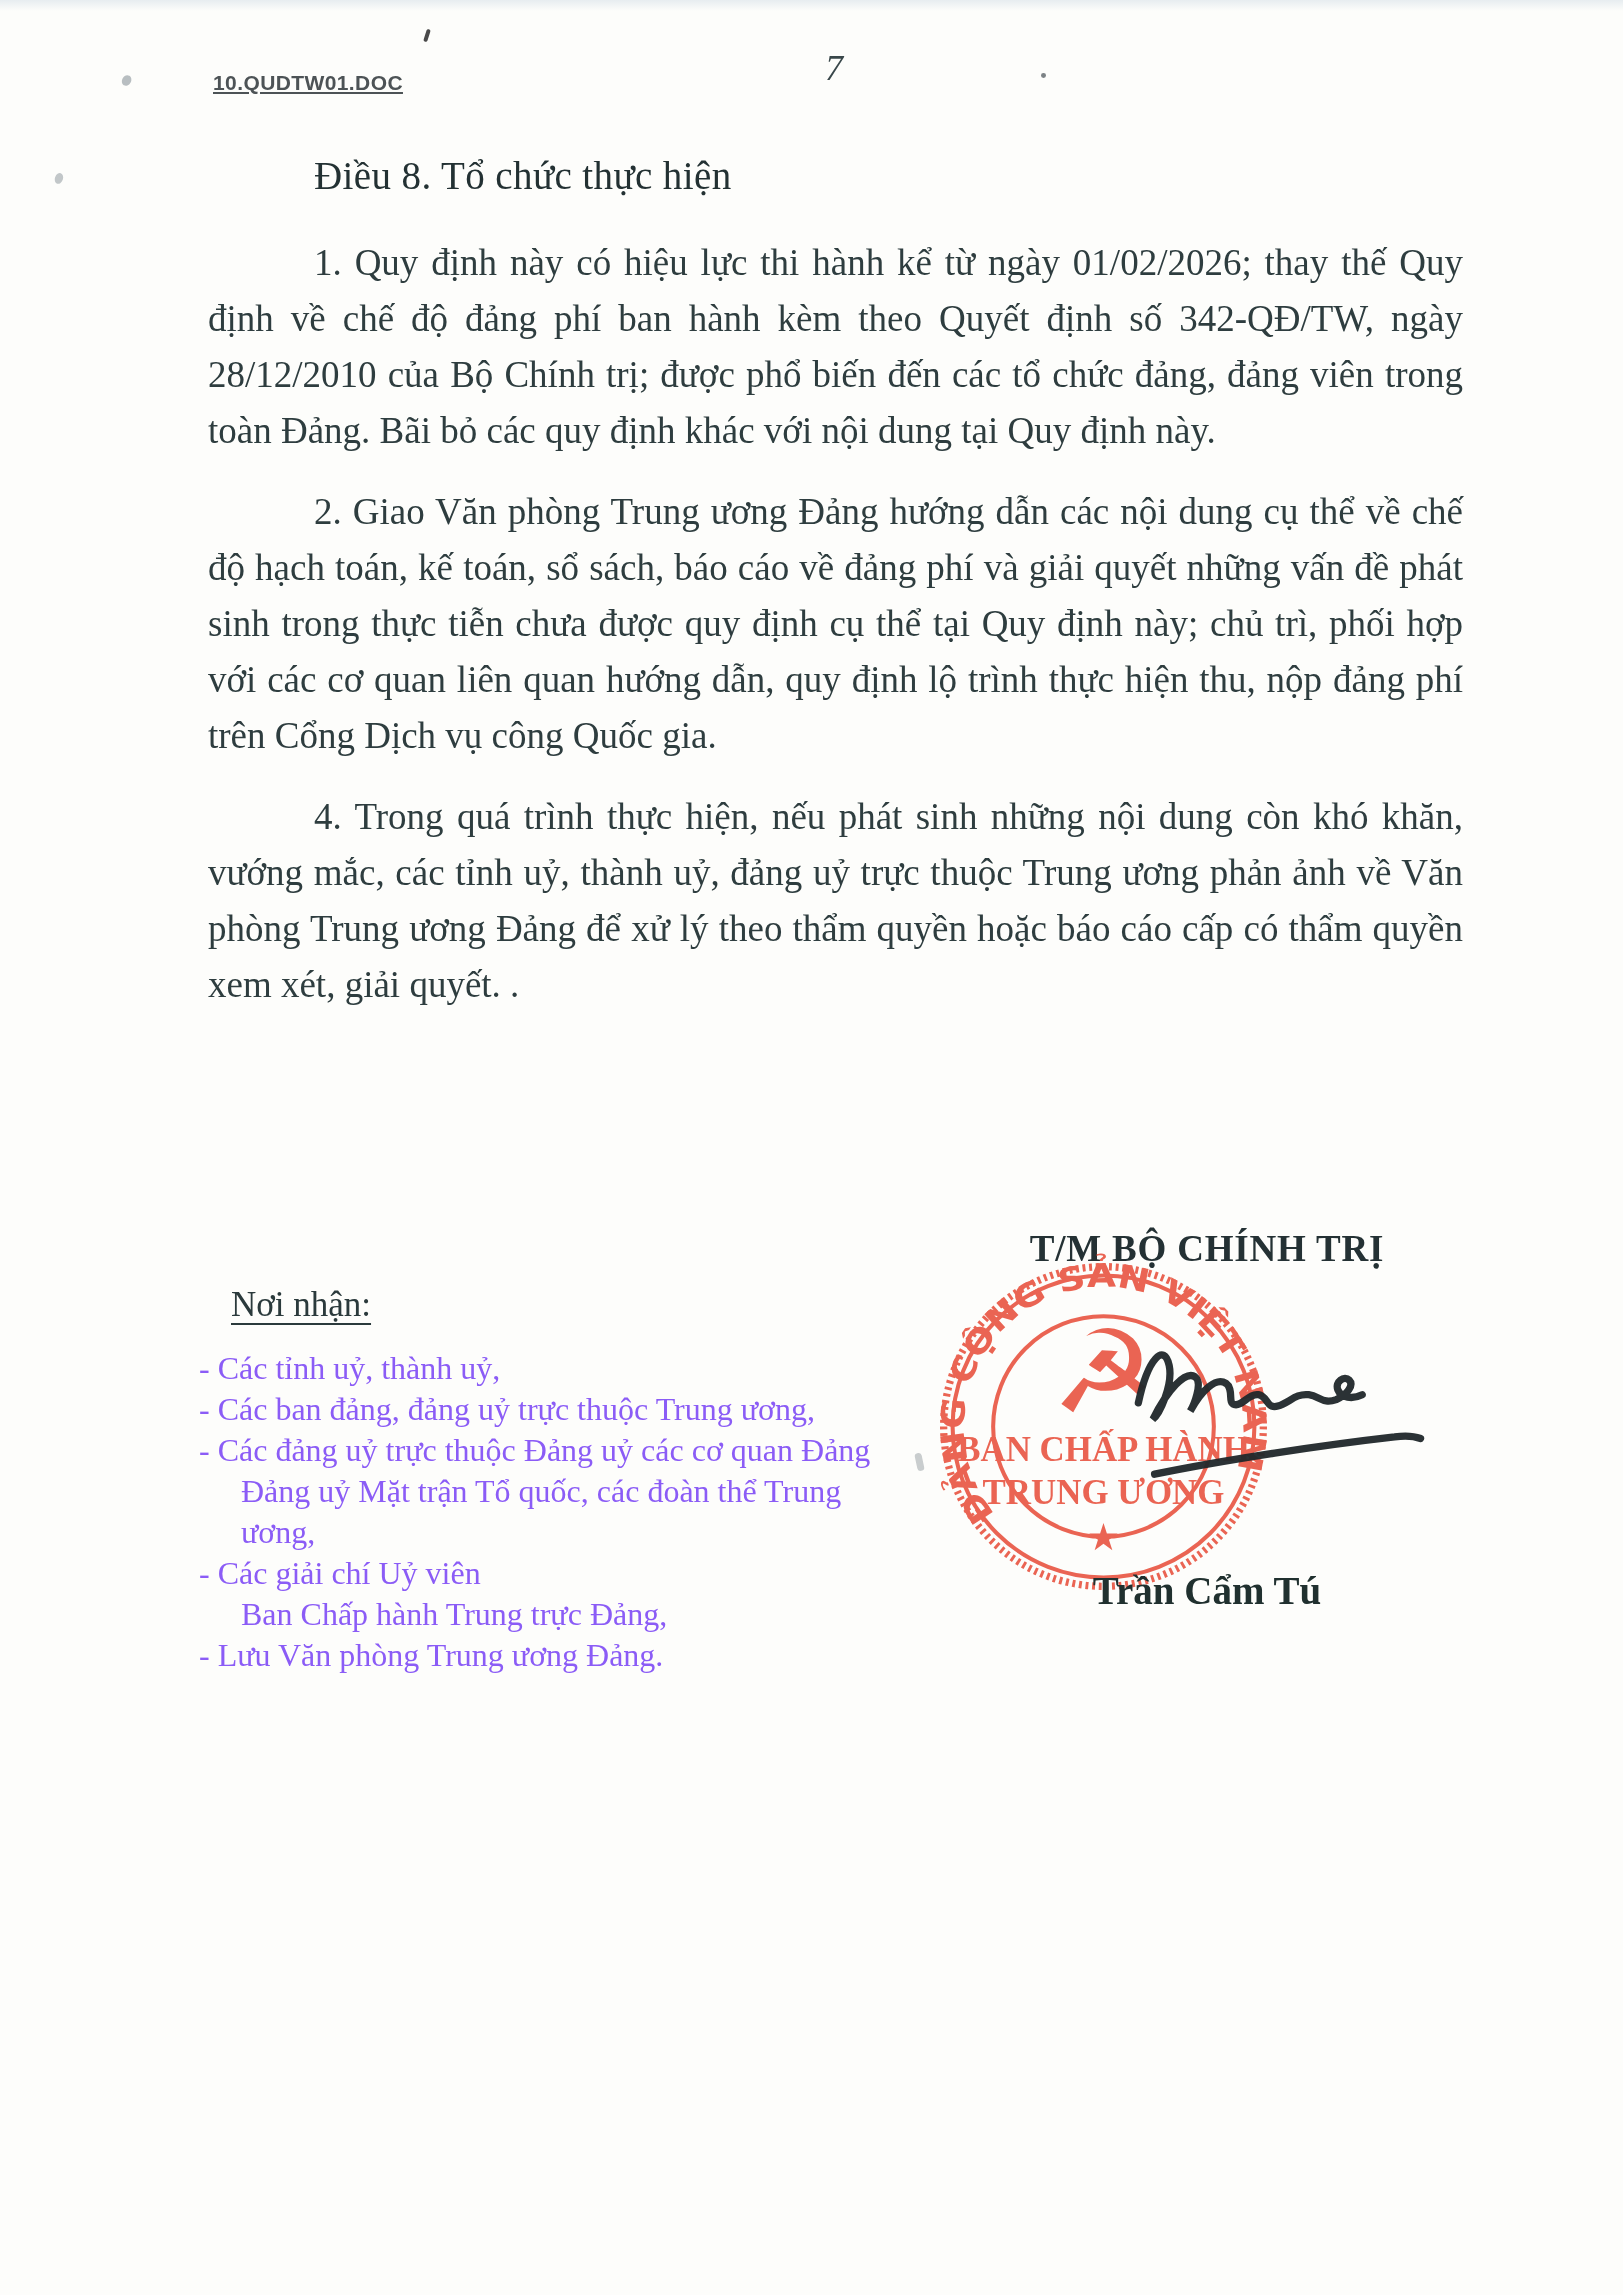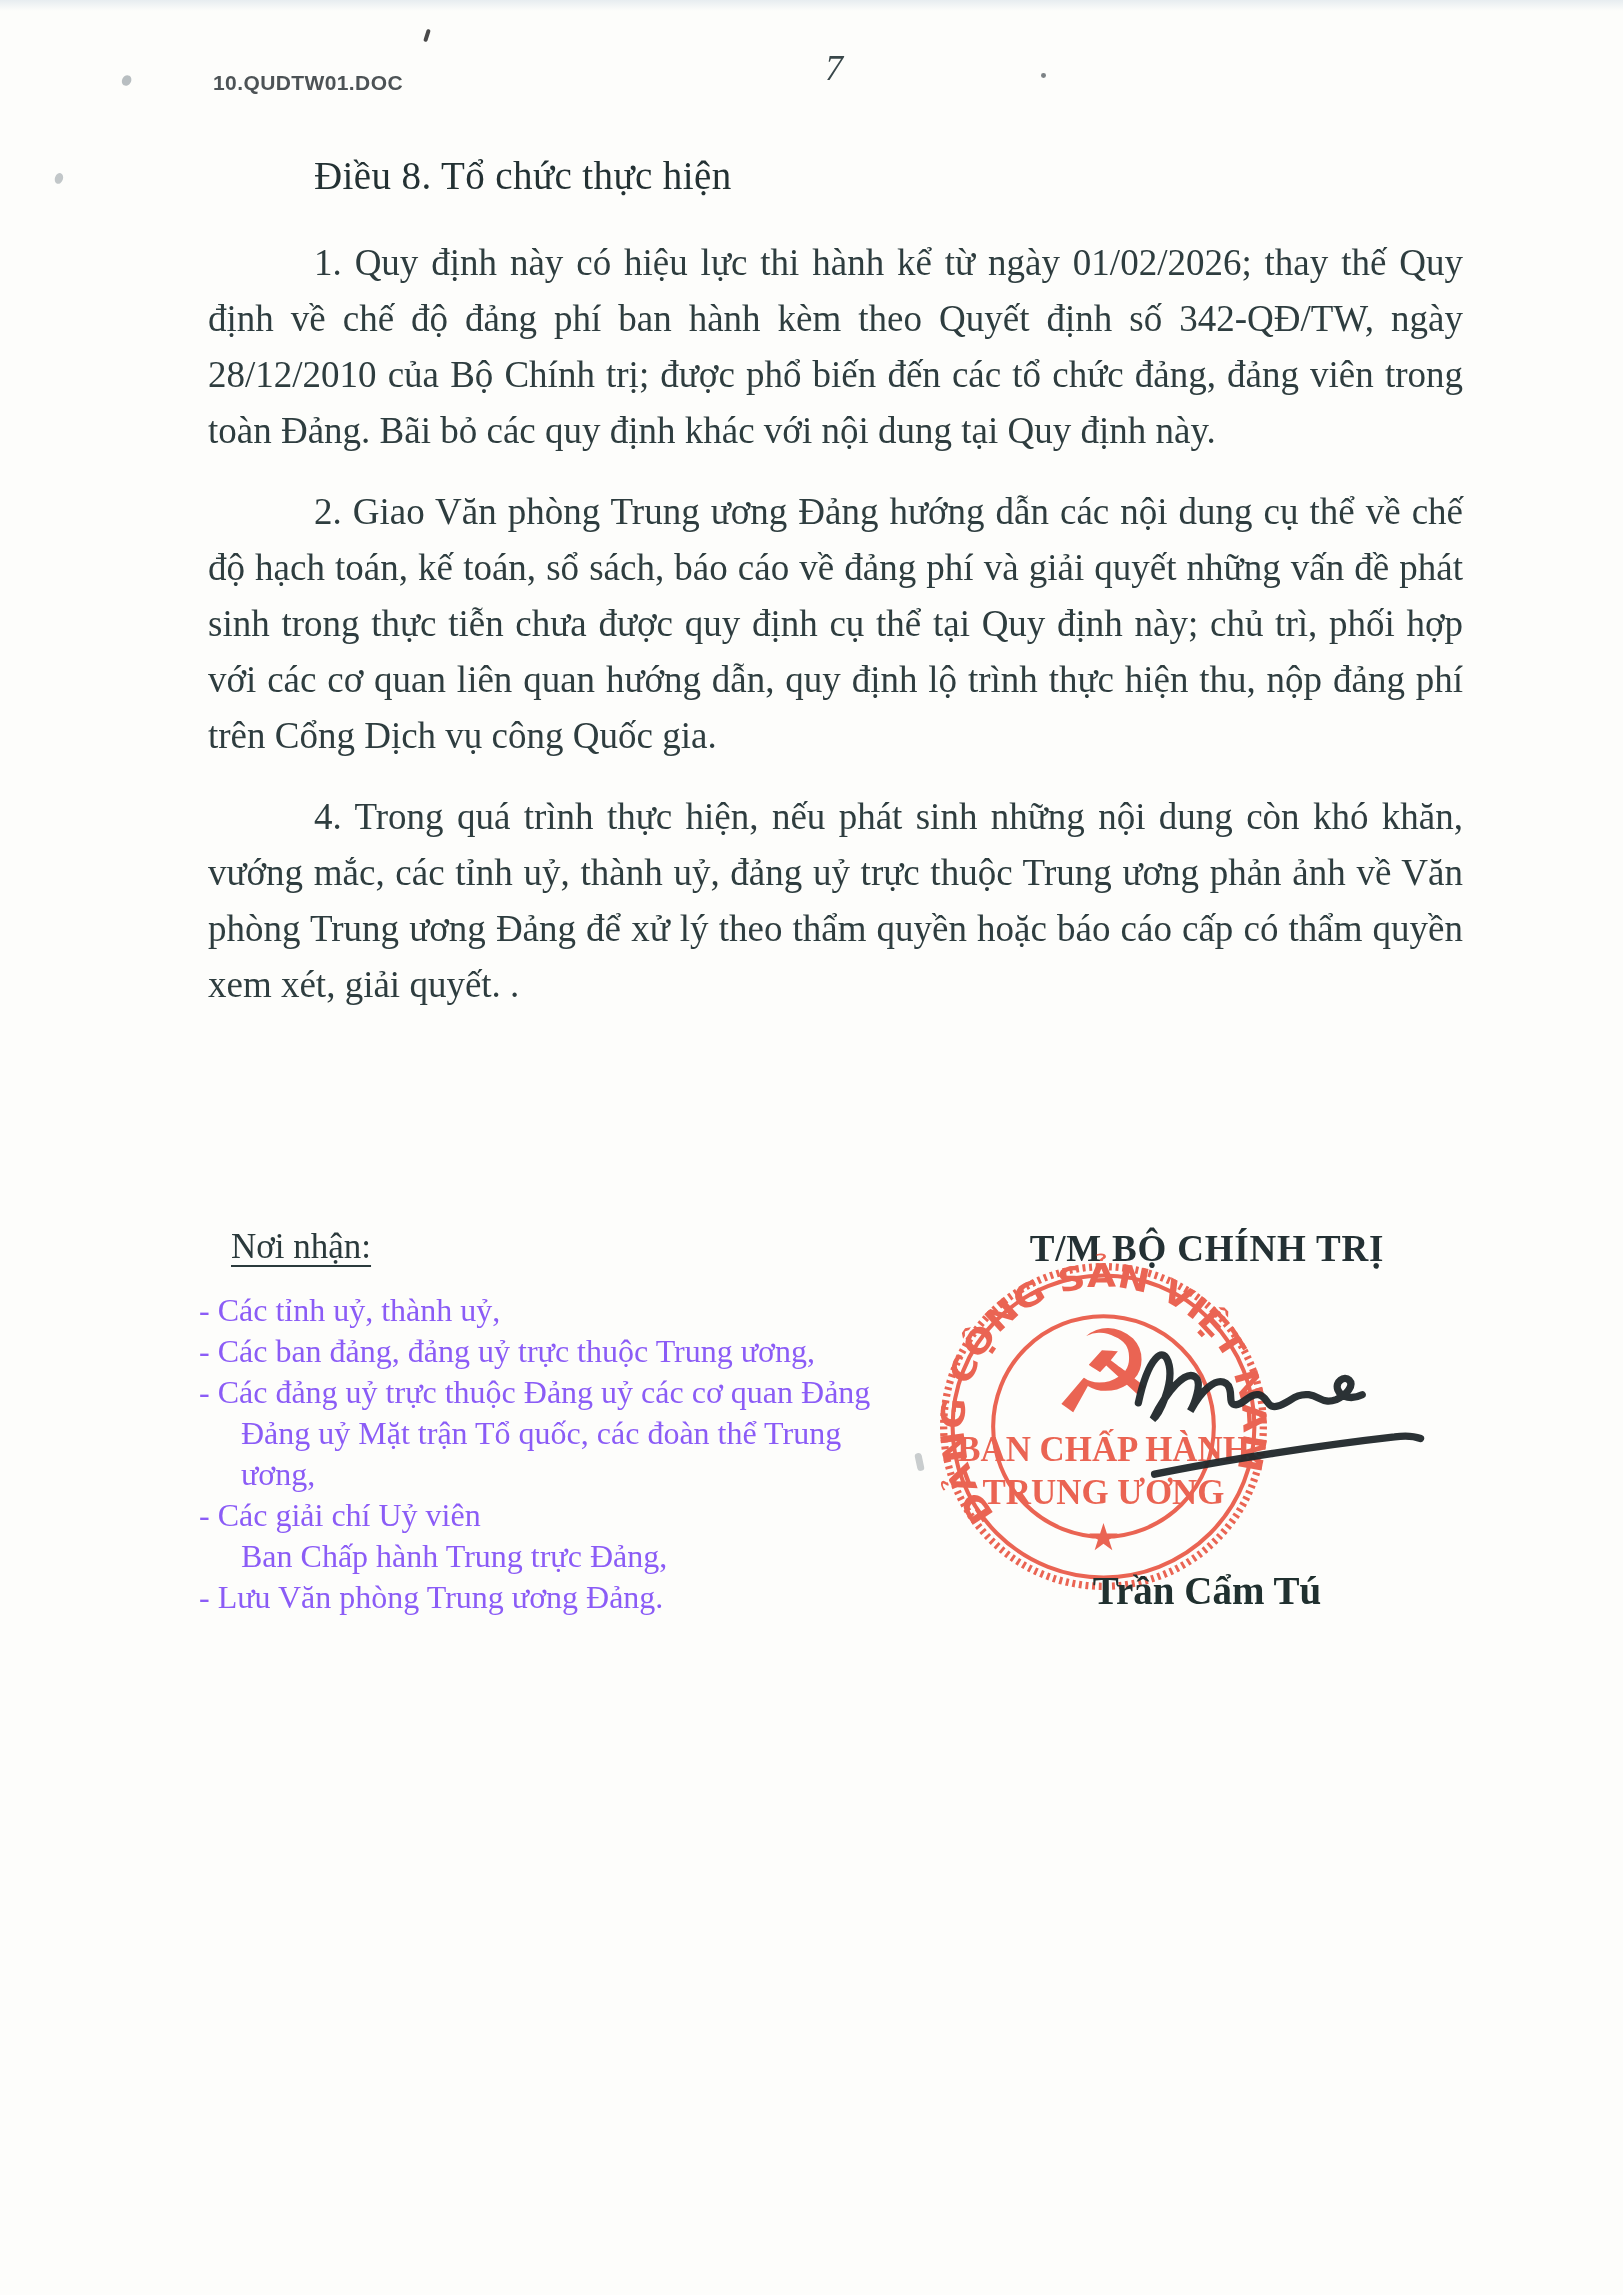--- a/index.html
+++ b/index.html
@@ -12,39 +12,39 @@
     font-family:"Liberation Serif","DejaVu Serif",serif;
     color:#2e3d3f;
   }
   .scan-edge{
     position:absolute;top:0;left:0;width:100%;height:11.4px;
     background:linear-gradient(#e7edf0,#fdfdfb);
   }
   .filename{
     position:absolute;left:213px;top:71px;
     font-family:"Liberation Sans","DejaVu Sans",sans-serif;
-    font-size:21px;font-weight:700;letter-spacing:0.4px;color:#4d5356;
+    font-size:21px;font-weight:700;letter-spacing:0.4px;color:#4d5356;text-decoration:underline;
   }
   .pagenum{
     position:absolute;left:825px;top:47px;
     font-size:36px;font-style:italic;color:#39474a;
   }
   .content{
     position:absolute;left:208px;top:153px;width:1255px;
   }
   .article-title{
     font-size:39px;font-weight:400;color:#233133;
     margin:0 0 37px 106px;letter-spacing:0.4px;
   }
   .content p{
     font-size:37px;line-height:56px;margin:0 0 25px 0;
     text-indent:106px;text-align:justify;
   }
   .recipients{
-    position:absolute;left:199px;top:1227px;width:698px;
+    position:absolute;left:199px;top:1285px;width:698px;
   }
   .recipients-label{
     font-size:35px;color:#2b3a3c;margin:0 0 23px 32px;
     text-decoration:underline;text-decoration-thickness:2.4px;text-underline-offset:7.3px;
   }
   .recipient-line{
     font-size:32px;line-height:41px;color:#8b5cf6;
   }
   .recipient-line.cont{padding-left:42px;}
   .sign-col{

